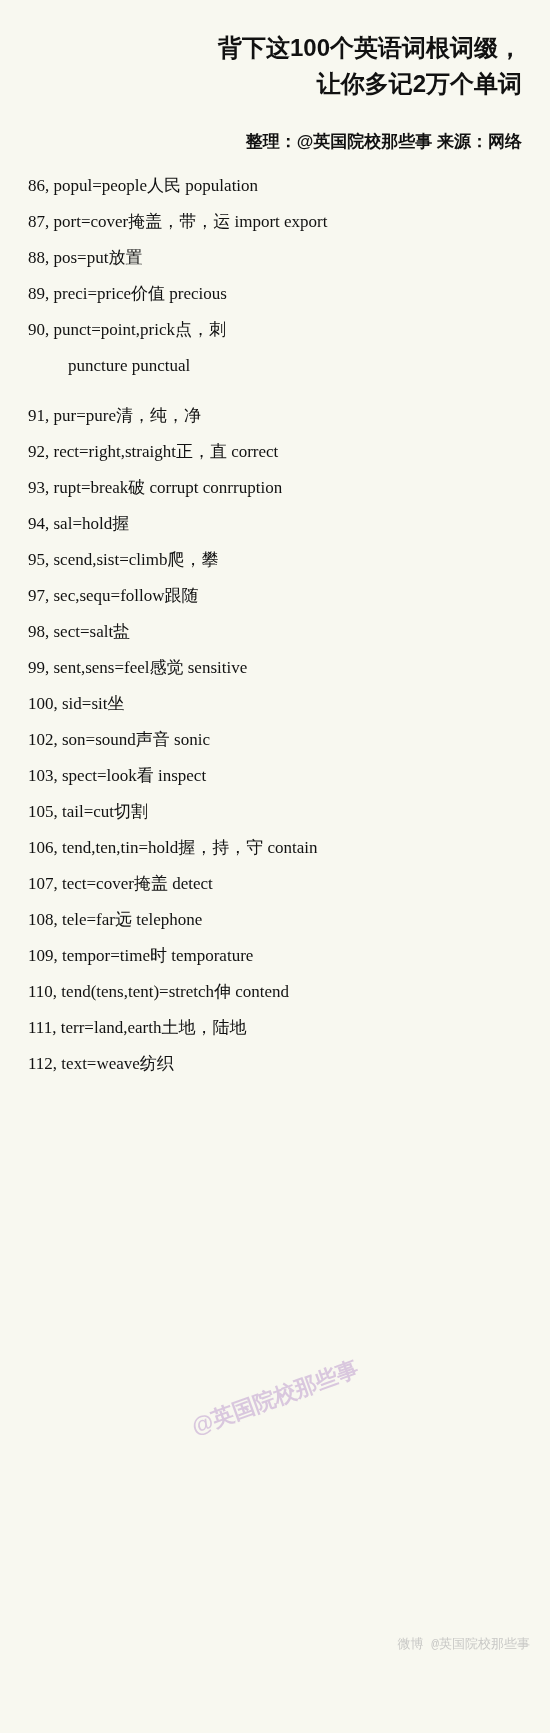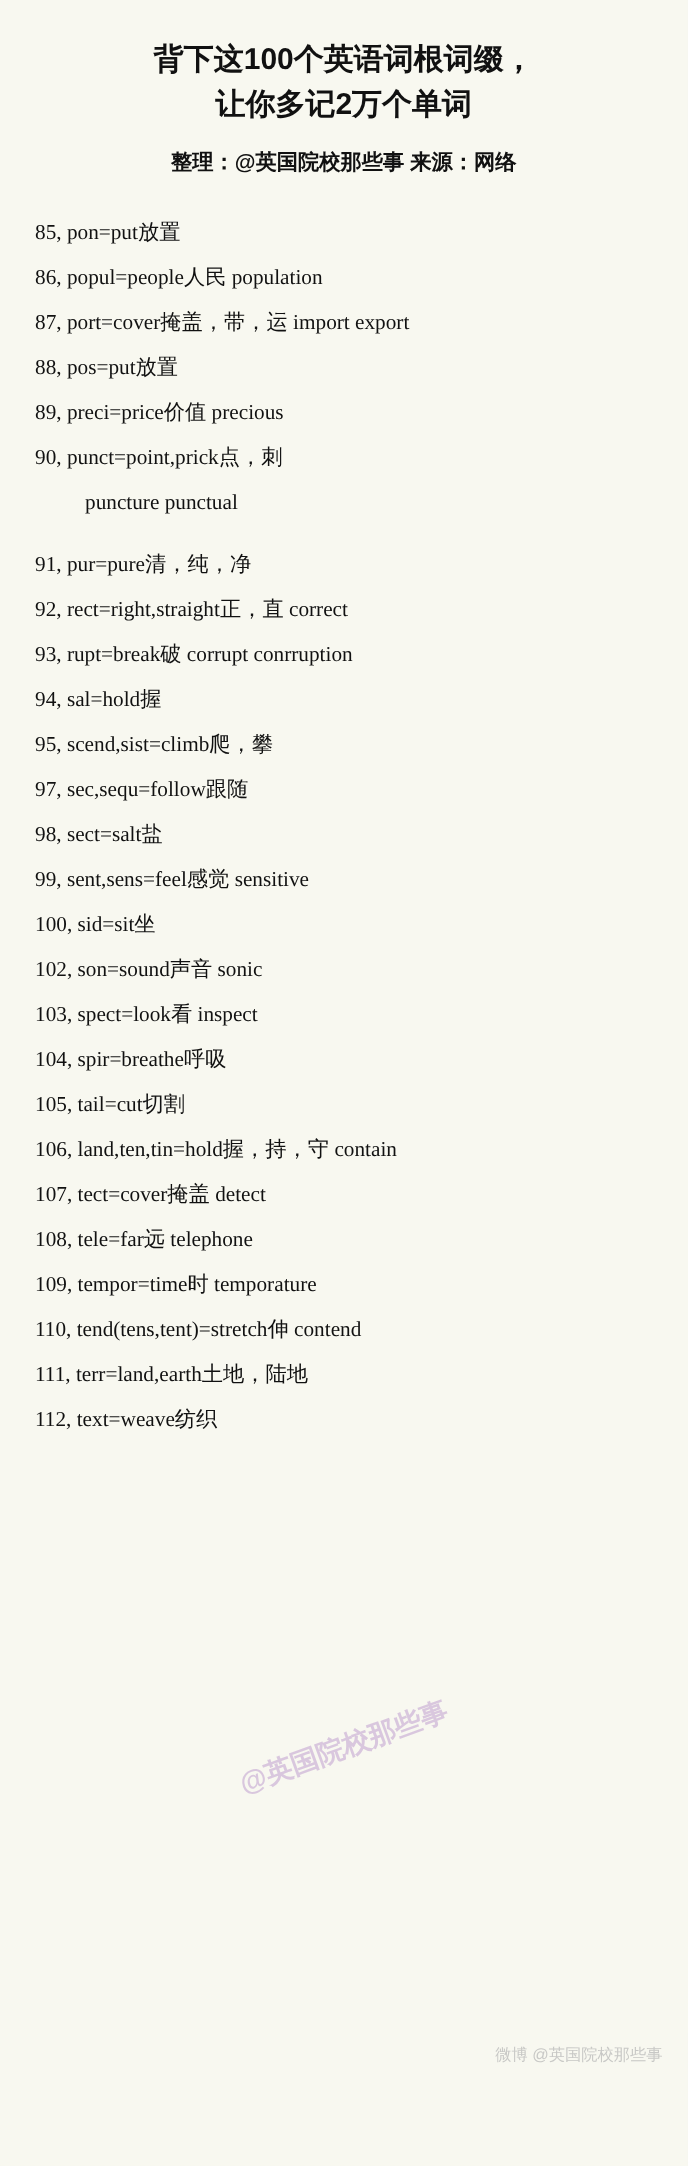--- a/index.html
+++ b/index.html
@@ -12,34 +12,34 @@
       overflow-x: hidden;
     }
     .page {
       background: #f8f8f0;
       width: 550px;
       min-height: 1733px;
       padding: 30px 28px 40px 28px;
       position: relative;
     }
     .title {
-      text-align: center;
+      text-align: right;
       font-size: 24px;
       font-weight: 900;
       color: #111;
       line-height: 1.5;
-      margin-bottom: 16px;
+      margin-bottom: 28px;
       font-family: 'Microsoft YaHei', 'SimHei', sans-serif;
     }
     .subtitle {
-      text-align: center;
+      text-align: right;
       font-size: 17px;
       font-weight: bold;
       color: #111;
-      margin-bottom: 28px;
+      margin-bottom: 16px;
       font-family: 'Microsoft YaHei', 'SimHei', sans-serif;
     }
     .entry {
       font-size: 17px;
       color: #111;
       line-height: 2.0;
       font-family: 'SimSun', 'STSong', serif;
       position: relative;
     }
     .entry-line {
@@ -63,42 +63,39 @@
       font-family: 'Microsoft YaHei', sans-serif;
       pointer-events: none;
       z-index: 10;
     }
     .bottom-watermark {
       position: absolute;
       bottom: 80px;
       right: 20px;
       font-size: 13px;
       color: rgba(180,180,180,0.7);
-      font-family: Liberation Sans, sans-serif;
+      font-family: Liberation Mono, monospace;
       pointer-events: none;
     }
   </style>
 </head>
 <body>
 
 <div class="page">
 
   <div class="title">
     <span>背下这100个英语词根词缀，</span><br>
     <span>让你多记2万个单词</span>
   </div>
 
   <div class="subtitle">
     <span>整理：@英国院校那些事  来源：网络</span>
   </div>
 
   <div class="entries" id="entries-container">
-  <div class="entry">
-        <span class="entry-line">85, pon=put放置</span>
-      </div>
       <div class="entry">
         <span class="entry-line">86, popul=people人民  population</span>
       </div>
       <div class="entry">
         <span class="entry-line">87, port=cover掩盖，带，运  import export</span>
       </div>
       <div class="entry">
         <span class="entry-line">88, pos=put放置</span>
       </div>
       <div class="entry">
@@ -135,27 +132,24 @@
       <div class="entry">
         <span class="entry-line">100, sid=sit坐</span>
       </div>
       <div class="entry">
         <span class="entry-line">102, son=sound声音   sonic</span>
       </div>
       <div class="entry">
         <span class="entry-line">103, spect=look看  inspect</span>
       </div>
       <div class="entry">
-        <span class="entry-line">104, spir=breathe呼吸</span>
-      </div>
-      <div class="entry">
         <span class="entry-line">105, tail=cut切割</span>
       </div>
       <div class="entry">
-        <span class="entry-line">106, land,ten,tin=hold握，持，守  contain</span>
+        <span class="entry-line">106, tend,ten,tin=hold握，持，守  contain</span>
       </div>
       <div class="entry">
         <span class="entry-line">107, tect=cover掩盖  detect</span>
       </div>
       <div class="entry">
         <span class="entry-line">108, tele=far远  telephone</span>
       </div>
       <div class="entry">
         <span class="entry-line">109, tempor=time时  temporature</span>
       </div>

